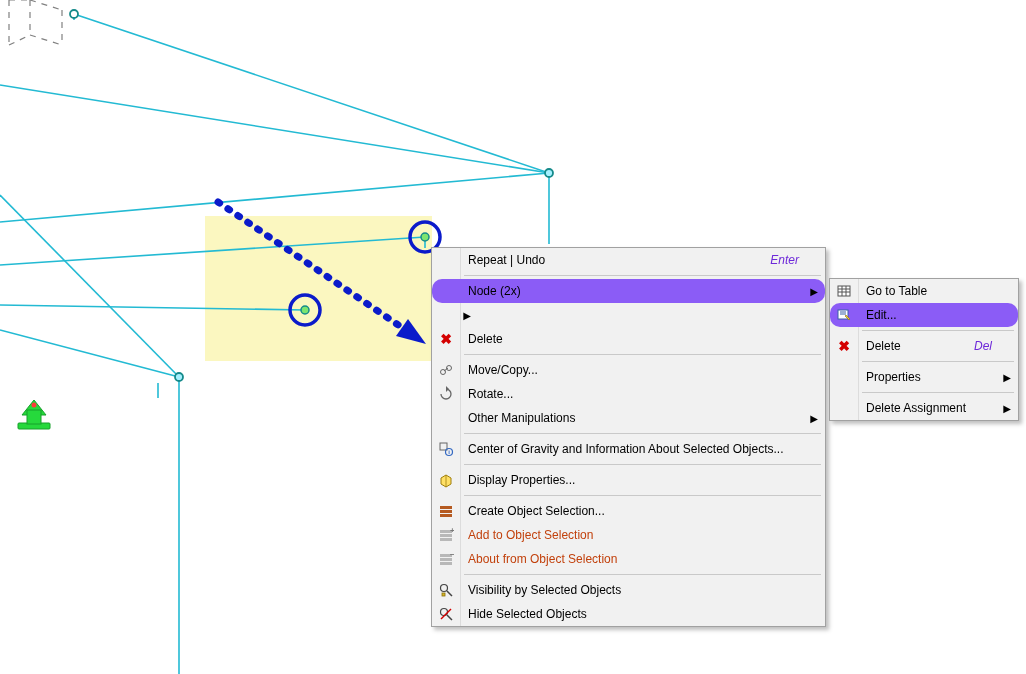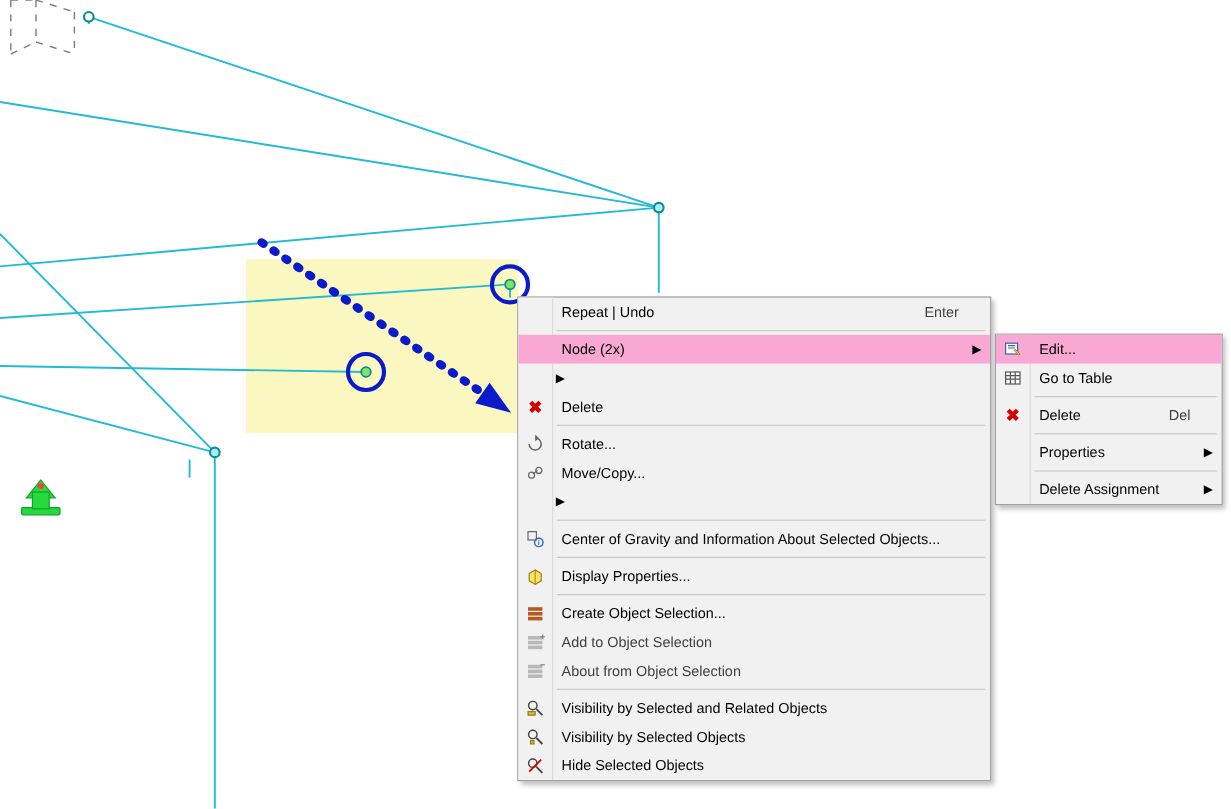--- a/index.html
+++ b/index.html
@@ -58,21 +58,22 @@
   .menu .item .label {
     flex: 1 1 auto;
     padding-left: 8px;
     padding-right: 8px;
     overflow: hidden;
     text-overflow: ellipsis;
   }
   .menu .item .accel {
     flex: 0 0 auto;
     padding-right: 8px;
-    color: #404040;
+    color: #6d28d9;
+    font-style: italic;
   }
   .menu .item .arrow {
     flex: 0 0 14px;
     text-align: center;
     font-size: 10px;
     padding-right: 4px;
     color: #000;
   }
   .menu .sep {
     position: relative;
@@ -82,24 +83,25 @@
   .menu .sep::after {
     content: "";
     position: absolute;
     left: 32px;
     right: 4px;
     top: 3px;
     height: 1px;
     background: #c9c9c9;
   }
   .menu .item.highlight {
-    background: #f9a8d4;
+    background: #8b5cf6;
+    border-radius: 10px;
   }
   .menu .item.highlight .arrow { color:#000; }
-  .menu .item.disabled .label { color: #404040; }
+  .menu .item.disabled .label { color: #c2410c; }
 
   
   .x-red {
     font-weight: bold;
     color: #d40000;
     font-size: 14px;
     line-height: 1;
   }
   .px-icon {
     width: 16px; height: 16px; display:block;
@@ -200,43 +202,44 @@
         </span>
     <span class="label">Delete</span>
     <span class="arrow"></span>
   </div>
 
   <div class="sep"></div>
 
   <div class="item">
     <span class="icon-slot">
       <svg class="px-icon" viewBox="0 0 16 16">
-        <path d="M8 3 A5 5 0 1 1 3 8" fill="none" stroke="#666" stroke-width="1.3"></path>
-        <polygon points="8,0 8,6 11,3" fill="#666"></polygon>
-      </svg>
-    </span>
-    <span class="label">Rotate...</span>
-    <span class="arrow"></span>
-  </div>
-
-  <div class="item">
-    <span class="icon-slot">
-      <svg class="px-icon" viewBox="0 0 16 16">
         <circle cx="5" cy="10" r="2.5" fill="none" stroke="#666" stroke-width="1"></circle>
         <circle cx="11" cy="6" r="2.5" fill="none" stroke="#666" stroke-width="1"></circle>
         <path d="M6 9 L10 6" stroke="#666" stroke-width="1"></path>
       </svg>
     </span>
     <span class="label">Move/Copy...</span>
     <span class="arrow"></span>
   </div>
 
-
-  <div class="item">
-    <span class="icon-slot"></span>
+  <div class="item">
+    <span class="icon-slot">
+      <svg class="px-icon" viewBox="0 0 16 16">
+        <path d="M8 3 A5 5 0 1 1 3 8" fill="none" stroke="#666" stroke-width="1.3"></path>
+        <polygon points="8,0 8,6 11,3" fill="#666"></polygon>
+      </svg>
+    </span>
+    <span class="label">Rotate...</span>
+    <span class="arrow"></span>
+  </div>
+
+
+  <div class="item">
+    <span class="icon-slot"></span>
+    <span class="label">Other Manipulations</span>
     <span class="arrow">▶</span>
   </div>
 
   <div class="sep"></div>
 
   <div class="item">
     <span class="icon-slot">
       <svg class="px-icon" viewBox="0 0 16 16">
         <rect x="2" y="2" width="7" height="7" fill="none" stroke="#666" stroke-width="1"></rect>
         <circle cx="11" cy="11" r="3.5" fill="none" stroke="#3469c2" stroke-width="1.2"></circle>
@@ -295,31 +298,20 @@
         <rect x="2" y="11" width="12" height="3" fill="#b8b8b8"></rect>
         <text x="12" y="6" font-size="8" fill="#7a7a7a" font-weight="bold">−</text>
       </svg>
     </span>
     <span class="label">About from Object Selection</span>
     <span class="arrow"></span>
   </div>
 
   <div class="sep"></div>
 
-  <div class="item">
-    <span class="icon-slot">
-      <svg class="px-icon" viewBox="0 0 16 16">
-        <circle cx="6" cy="6" r="3.5" fill="none" stroke="#444" stroke-width="1.2"></circle>
-        <line x1="9" y1="9" x2="14" y2="14" stroke="#444" stroke-width="1.5"></line>
-        <rect x="2" y="11" width="6" height="3" fill="#d4b62a" stroke="#8b6f0a" stroke-width="0.8"></rect>
-      </svg>
-    </span>
-    <span class="label">Visibility by Selected and Related Objects</span>
-    <span class="arrow"></span>
-  </div>
 
   <div class="item">
     <span class="icon-slot">
       <svg class="px-icon" viewBox="0 0 16 16">
         <circle cx="6" cy="6" r="3.5" fill="none" stroke="#444" stroke-width="1.2"></circle>
         <line x1="9" y1="9" x2="14" y2="14" stroke="#444" stroke-width="1.5"></line>
         <rect x="4" y="11" width="3" height="3" fill="#d4b62a" stroke="#8b6f0a" stroke-width="0.8"></rect>
       </svg>
     </span>
     <span class="label">Visibility by Selected Objects</span>
@@ -334,48 +326,48 @@
         <line x1="3" y1="13" x2="13" y2="3" stroke="#d40000" stroke-width="1.5"></line>
       </svg>
     </span>
     <span class="label">Hide Selected Objects</span>
     <span class="arrow"></span>
   </div>
 </div>
 
 <div class="menu" style="left:829px; top:278px; width:190px;">
   <div class="gutter"></div>
-
-  <div class="item highlight">
-    <span class="icon-slot">
-      <svg class="px-icon" viewBox="0 0 16 16">
-        <rect x="2" y="3" width="10" height="9" fill="#fff" stroke="#3a62a6" stroke-width="1"></rect>
-        <line x1="4" y1="5" x2="10" y2="5" stroke="#3a62a6" stroke-width="1"></line>
-        <line x1="4" y1="7" x2="10" y2="7" stroke="#3a62a6" stroke-width="1"></line>
-        <path d="M10 8 L14 12 L13 13 L9 9 Z" fill="#eecb3a" stroke="#8b6f0a" stroke-width="0.6"></path>
-      </svg>
-    </span>
-    <span class="label">Edit...</span>
-    <span class="arrow"></span>
-  </div>
 
   <div class="item">
     <span class="icon-slot">
       <svg class="px-icon" viewBox="0 0 16 16">
         <rect x="2" y="3" width="12" height="10" fill="#fff" stroke="#555" stroke-width="1"></rect>
         <line x1="2" y1="6" x2="14" y2="6" stroke="#555"></line>
         <line x1="2" y1="9" x2="14" y2="9" stroke="#555"></line>
         <line x1="6" y1="3" x2="6" y2="13" stroke="#555"></line>
         <line x1="10" y1="3" x2="10" y2="13" stroke="#555"></line>
       </svg>
     </span>
     <span class="label">Go to Table</span>
     <span class="arrow"></span>
   </div>
 
+  <div class="item highlight">
+    <span class="icon-slot">
+      <svg class="px-icon" viewBox="0 0 16 16">
+        <rect x="2" y="3" width="10" height="9" fill="#fff" stroke="#3a62a6" stroke-width="1"></rect>
+        <line x1="4" y1="5" x2="10" y2="5" stroke="#3a62a6" stroke-width="1"></line>
+        <line x1="4" y1="7" x2="10" y2="7" stroke="#3a62a6" stroke-width="1"></line>
+        <path d="M10 8 L14 12 L13 13 L9 9 Z" fill="#eecb3a" stroke="#8b6f0a" stroke-width="0.6"></path>
+      </svg>
+    </span>
+    <span class="label">Edit...</span>
+    <span class="arrow"></span>
+  </div>
+
   <div class="sep"></div>
 
   <div class="item">
     <span class="icon-slot">
           <span class="x-red">✖</span>
         </span>
     <span class="label">Delete</span>
     <span class="accel">Del</span>
     <span class="arrow"></span>
   </div>

